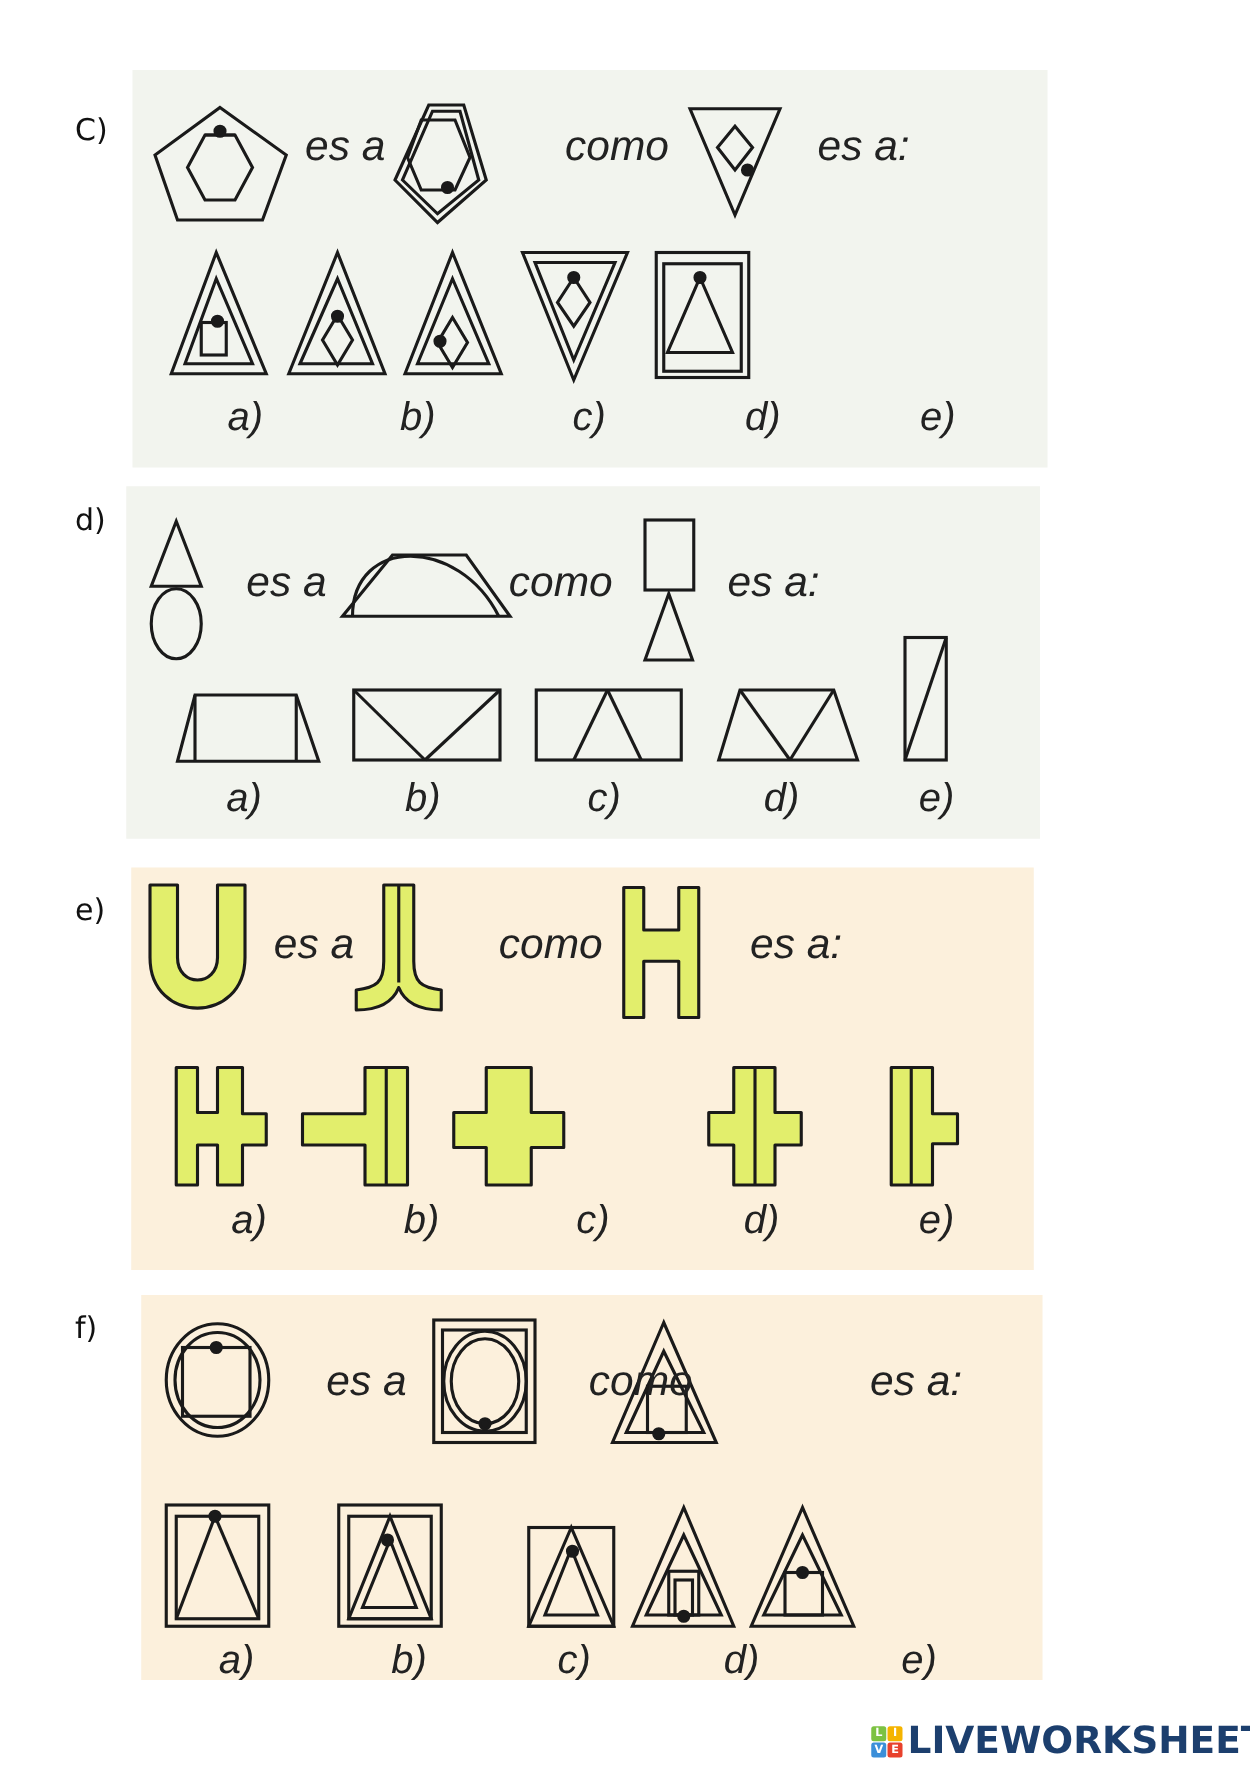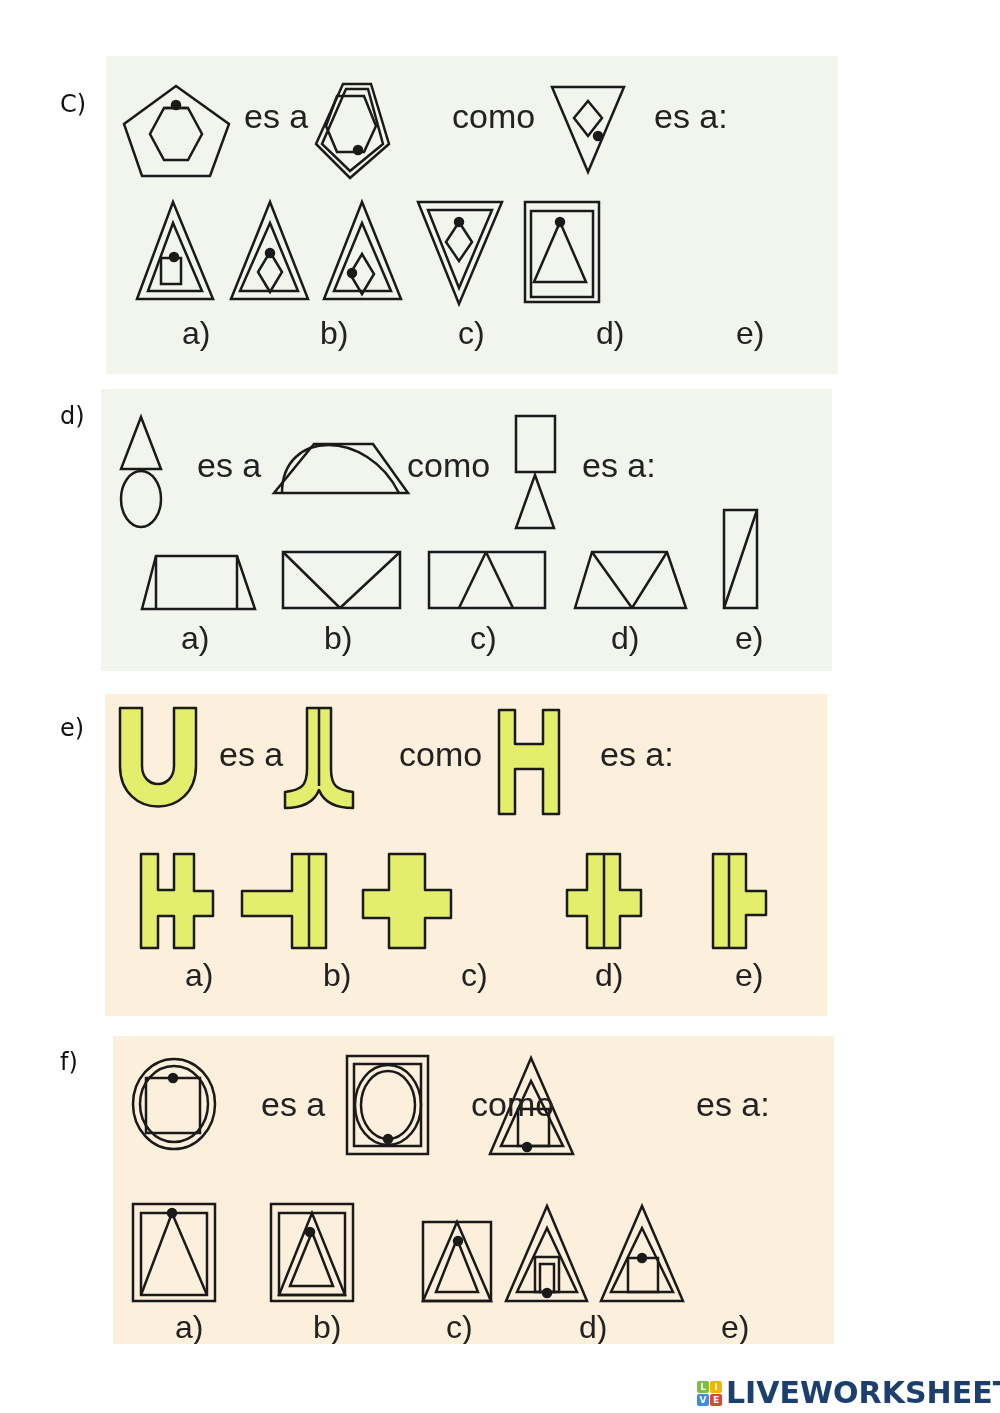--- a/index.html
+++ b/index.html
@@ -1,18 +1,18 @@
 <!DOCTYPE html>
 <html><head>
 <meta charset="utf-8">
 <style>
   html, body { margin:0; padding:0; background:#ffffff; }
   body { width:1000px; height:1413px; position:relative; overflow:hidden; font-family:"Liberation Sans", sans-serif; color:#111; }
   .qlabel { position:absolute; font-family:"DejaVu Sans", sans-serif; font-size:24px; color:#111; }
-  .panel { position:absolute; }
+  .panel { position:absolute;font-style:italic; }
   .panel svg { position:absolute; left:0; top:0; }
   .svgtext { font-family:"Liberation Sans", sans-serif; font-size:34px; fill:#222; }
   .opt { font-family:"Liberation Sans", sans-serif; font-size:32px; fill:#222; }
   .logo { position:absolute; left:697px; top:1378px; display:flex; align-items:center; gap:4px; }
   .logo-grid { display:grid; grid-template-columns:12px 12px; grid-template-rows:12px 12px; gap:1px; }
   .logo-grid span { display:block; font-size:9px; font-weight:bold; color:#fff; text-align:center; line-height:12px; border-radius:2px; font-family:"DejaVu Sans", sans-serif; }
   .logo-text { font-family:"DejaVu Sans", sans-serif; font-weight:bold; font-size:30px; color:#1c3f6e; letter-spacing:0px; line-height:30px; }
 </style>
 </head>
 <body>

